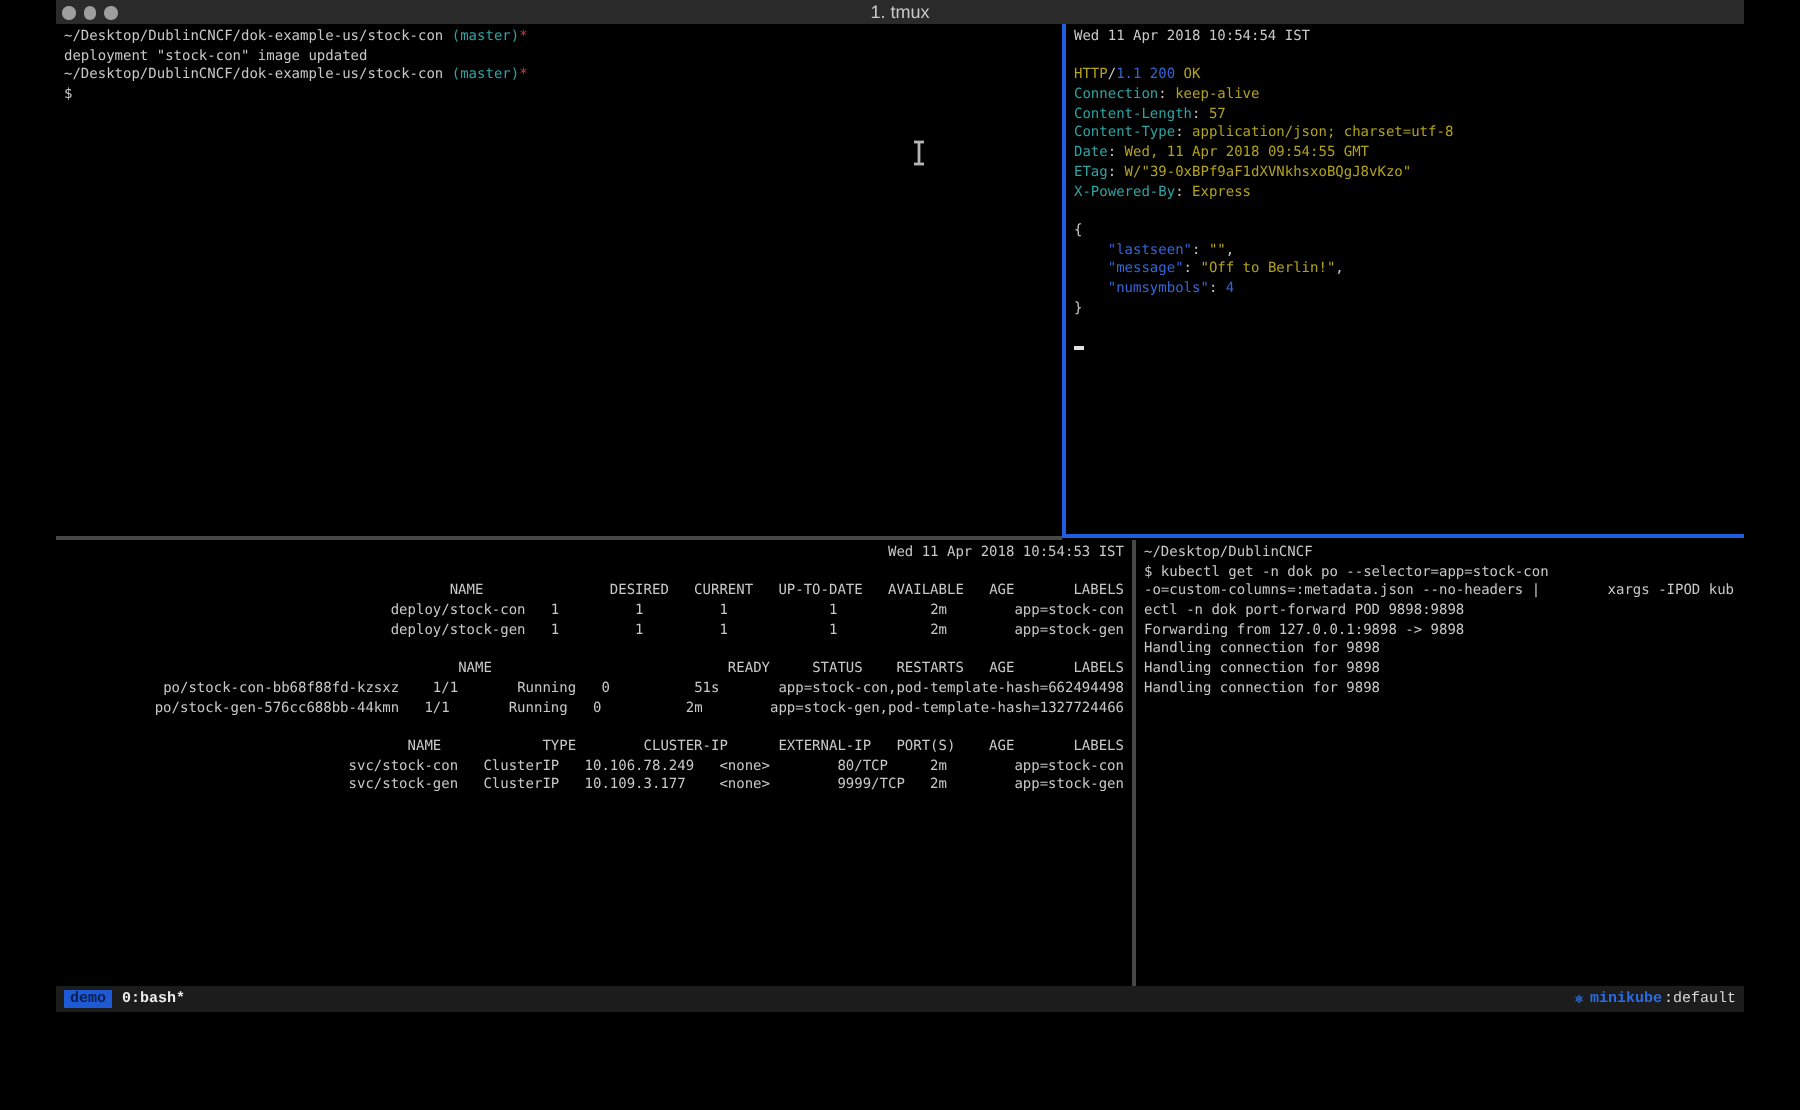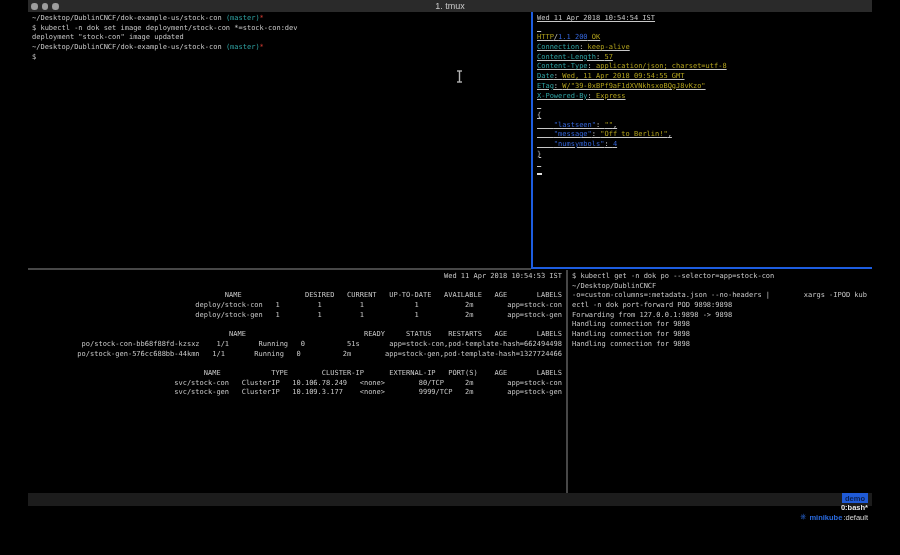--- a/index.html
+++ b/index.html
@@ -12,28 +12,28 @@
   .term{position:absolute;left:0;top:12px;width:844px;height:481px;background:#000;}
   .pane{position:absolute;font-family:"DejaVu Sans Mono",monospace;font-size:7px;line-height:9.7px;color:var(--terminal_fg);overflow:hidden;padding:2px 4px;box-sizing:border-box;}
   .tline{white-space:pre;height:9.7px;}
   .c-fg{color:var(--terminal_fg);}
   .c-cyan{color:var(--cyan);}
   .c-yellow{color:var(--yellow);}
   .c-blue{color:var(--blue);}
   .c-red{color:var(--red);}
   .c-cursor{display:inline-block;width:5px;height:2.5px;background:#e0e0e0;}
   .pane-tl{left:0;top:0;width:503px;height:256px;}
-  .pane-tr{left:505px;top:0;width:339px;height:256px;text-decoration:underline;}
+  .pane-tr{left:505px;top:0;width:339px;height:256px;}
   .pane-bl{left:0;top:258px;width:538px;height:223px;text-align:right;}
   .pane-br{left:540px;top:258px;width:304px;height:223px;}
   .vdiv-top{position:absolute;left:503px;top:0;width:2px;height:257px;background:var(--border_active);}
   .hdiv-left{position:absolute;left:0;top:256px;width:503px;height:1.5px;background:var(--border_inactive);}
   .hdiv-right{position:absolute;left:503px;top:255px;width:341px;height:2px;background:var(--border_active);}
   .vdiv-bottom{position:absolute;left:538px;top:258px;width:1.5px;height:223px;background:var(--border_inactive);}
-  .status-bar{position:absolute;left:0;top:493px;width:100%;height:13px;background:var(--status_bg);display:flex;align-items:flex-end;font-family:Liberation Sans, sans-serif;font-size:7.5px;box-sizing:border-box;padding:0 4px;flex-direction:column;}
+  .status-bar{position:absolute;left:0;top:493px;width:100%;height:13px;background:var(--status_bg);display:flex;align-items:center;font-family:Liberation Mono, monospace;font-size:7.5px;box-sizing:border-box;padding:0 4px;}
   .session-badge{background:var(--session_badge_bg);color:#0a1f4e;font-weight:bold;padding:0.5px 3px;}
   .window-label{color:#ececec;font-weight:bold;margin-left:5px;}
   .status-right{margin-left:auto;display:flex;align-items:center;gap:1px;}
   .k8s-icon{color:var(--status_blue);font-size:8px;margin-right:2px;}
   .kube-context{color:var(--status_blue);font-weight:bold;}
   .kube-namespace{color:#d6d6d6;}
   .ibeam{position:absolute;left:455px;top:69px;}
 </style>
 </head>
 <body>
@@ -46,21 +46,20 @@
         <span class="light"></span>
         <span class="light"></span>
         <span class="light"></span>
       </div>
       <div class="win-title">1. tmux</div>
     </div>
 
     <div class="term">
       <div class="pane pane-tl">
           <div class="tline"><span class="c-fg">~/Desktop/DublinCNCF/dok-example-us/stock-con </span><span class="c-cyan">(master)</span><span class="c-red">*</span></div>
-          <div class="tline"><span class="c-fg">$ kubectl -n dok set image deployment/stock-con *=stock-con:dev</span></div>
           <div class="tline"><span class="c-fg">deployment "stock-con" image updated</span></div>
           <div class="tline"><span class="c-fg">~/Desktop/DublinCNCF/dok-example-us/stock-con </span><span class="c-cyan">(master)</span><span class="c-red">*</span></div>
           <div class="tline"><span class="c-fg">$</span></div>
         </div>
       <div class="vdiv-top"></div>
       <div class="pane pane-tr">
           <div class="tline"><span class="c-fg">Wed 11 Apr 2018 10:54:54 IST</span></div>
           <div class="tline">&nbsp;</div>
           <div class="tline"><span class="c-yellow">HTTP</span><span class="c-fg">/</span><span class="c-blue">1.1 200</span><span class="c-yellow"> OK</span></div>
           <div class="tline"><span class="c-cyan">Connection</span><span class="c-fg">: </span><span class="c-yellow">keep-alive</span></div>
@@ -90,22 +89,22 @@
           <div class="tline"><span class="c-fg">NAME                            READY     STATUS    RESTARTS   AGE       LABELS</span></div>
           <div class="tline"><span class="c-fg">po/stock-con-bb68f88fd-kzsxz    1/1       Running   0          51s       app=stock-con,pod-template-hash=662494498</span></div>
           <div class="tline"><span class="c-fg">po/stock-gen-576cc688bb-44kmn   1/1       Running   0          2m        app=stock-gen,pod-template-hash=1327724466</span></div>
           <div class="tline">&nbsp;</div>
           <div class="tline"><span class="c-fg">NAME            TYPE        CLUSTER-IP      EXTERNAL-IP   PORT(S)    AGE       LABELS</span></div>
           <div class="tline"><span class="c-fg">svc/stock-con   ClusterIP   10.106.78.249   &lt;none&gt;        80/TCP     2m        app=stock-con</span></div>
           <div class="tline"><span class="c-fg">svc/stock-gen   ClusterIP   10.109.3.177    &lt;none&gt;        9999/TCP   2m        app=stock-gen</span></div>
         </div>
       <div class="vdiv-bottom"></div>
       <div class="pane pane-br">
+          <div class="tline"><span class="c-fg">~/Desktop/DublinCNCF</span></div>
           <div class="tline"><span class="c-fg">$ kubectl get -n dok po --selector=app=stock-con</span></div>
-          <div class="tline"><span class="c-fg">~/Desktop/DublinCNCF</span></div>
           <div class="tline"><span class="c-fg">-o=custom-columns=:metadata.json --no-headers |        xargs -IPOD kub</span></div>
           <div class="tline"><span class="c-fg">ectl -n dok port-forward POD 9898:9898</span></div>
           <div class="tline"><span class="c-fg">Forwarding from 127.0.0.1:9898 -&gt; 9898</span></div>
           <div class="tline"><span class="c-fg">Handling connection for 9898</span></div>
           <div class="tline"><span class="c-fg">Handling connection for 9898</span></div>
           <div class="tline"><span class="c-fg">Handling connection for 9898</span></div>
         </div>
     </div>
 
     <div class="status-bar">

